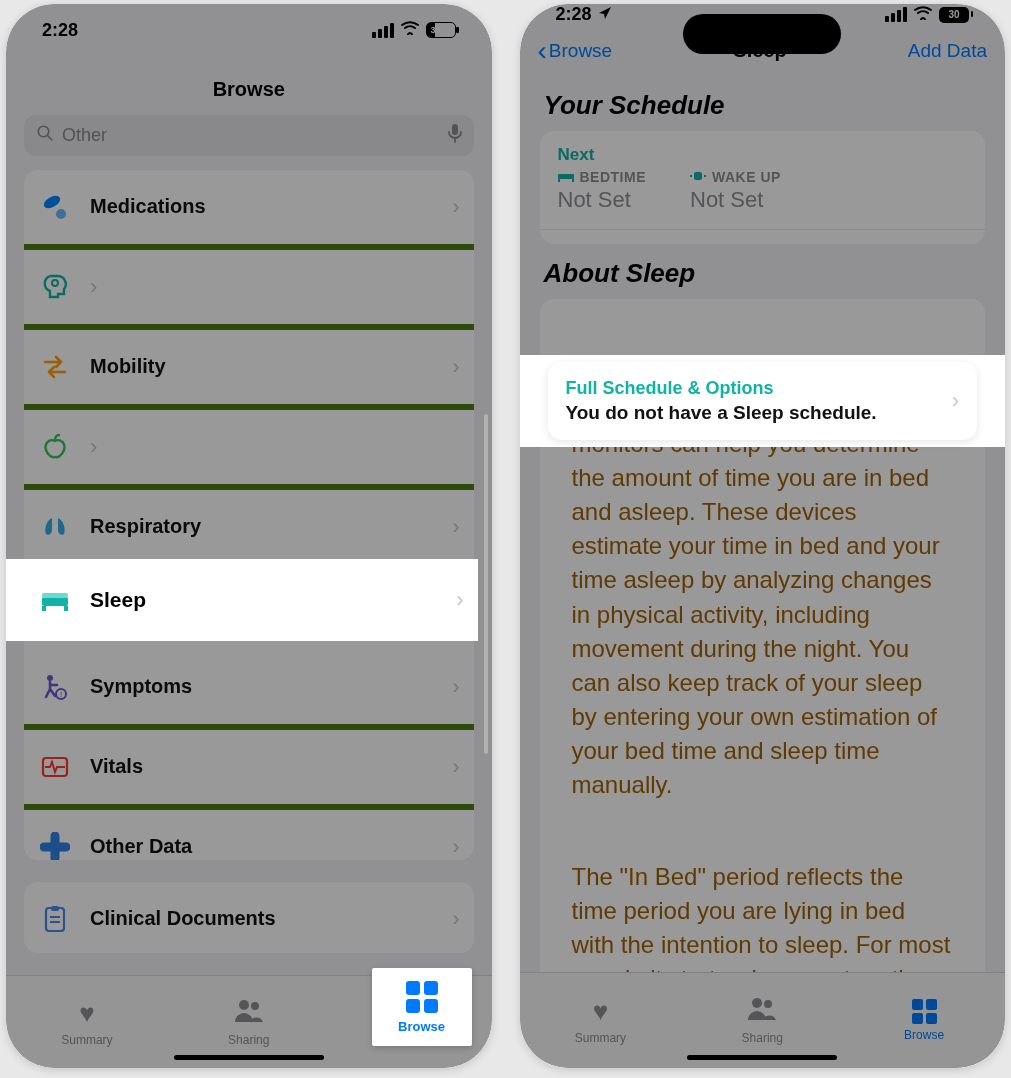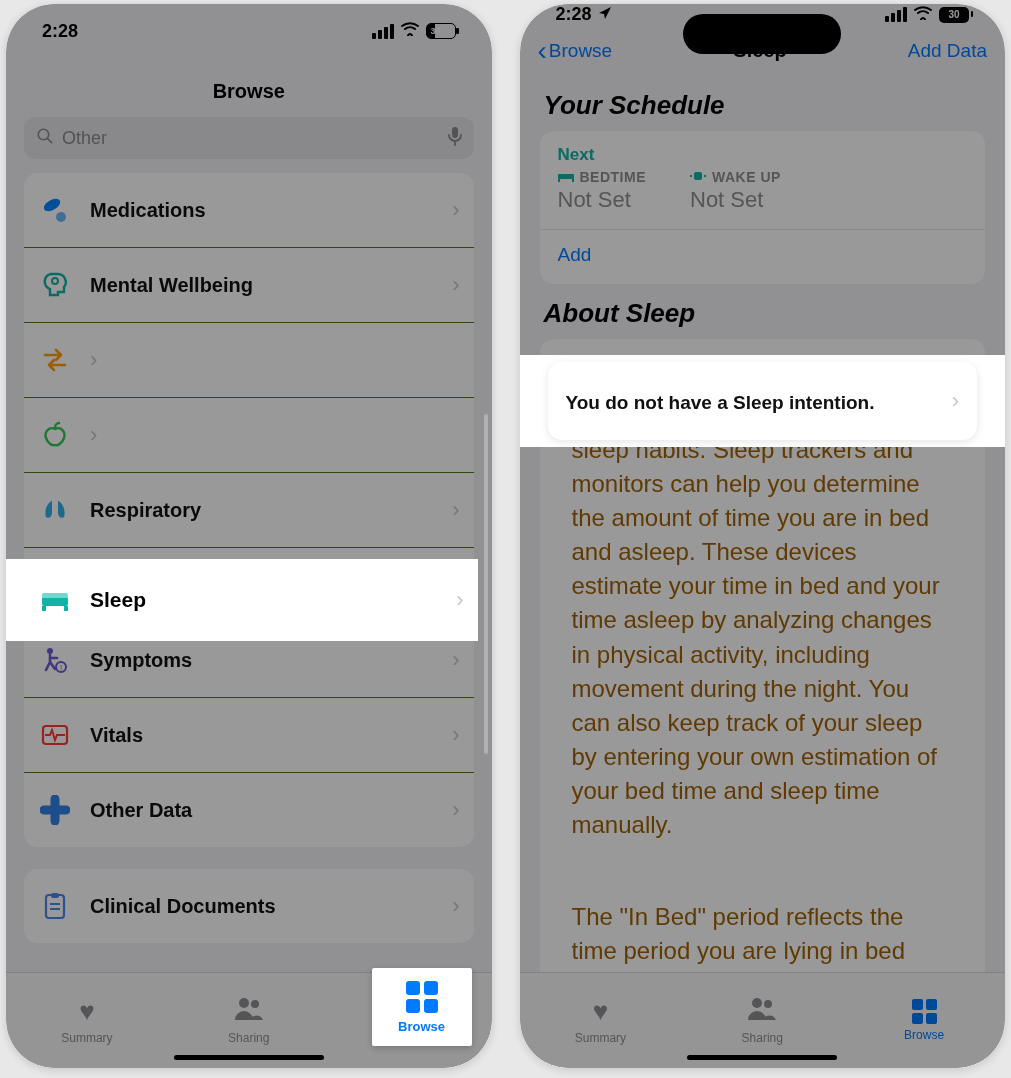--- a/index.html
+++ b/index.html
@@ -83,21 +83,21 @@
   .search .stext { flex:1; font-size:18px; }
   .search .mic { font-size:18px; }
   .card {
     background:#fff; margin:0 18px 22px;
     border-radius:14px;
     overflow:hidden;
   }
   .row {
     display:flex; align-items:center;
     padding: 20px 14px;
-    border-bottom:1px solid #4d7c0f;
+    border-bottom:6px solid #4d7c0f;
     position:relative;
   }
   .row:last-child { border-bottom:none; }
   .row .ic { width:34px; height:34px; display:flex; align-items:center; justify-content:center; margin-right:18px; font-size:26px;}
   .row .lbl { flex:1; font-size:20px; font-weight:700; color:#111; }
   .row .chev { color:#c7c7cc; font-size:22px; font-weight:400;}
   
   .c-blue{color:#0084ff;} .c-teal{color:#11b3a5;} .c-orange{color:#ff9f0a;}
   .c-green{color:#34c759;} .c-cyan{color:#32ade6;} .c-purple{color:#6b5cd1;}
   .c-red{color:#ff3b30;} .c-blue2{color:#3180e8;}
@@ -239,29 +239,29 @@
         <span class="lbl">Medications</span>
           <span class="chev">›</span>
       </div>
       <div class="row">
         <span class="ic c-teal">
             <svg width="30" height="30" viewBox="0 0 30 30">
               <path d="M10 4 h8 a8 8 0 0 1 6 13 l0 5 h-6 v3 h-8 v-6 a8 8 0 0 1 0-15" fill="none" stroke="#11b3a5" stroke-width="2.4"></path>
               <path d="M12 11 a3 3 0 0 1 6 0 a3 3 0 0 1 -6 0" fill="none" stroke="#11b3a5" stroke-width="2"></path>
             </svg>
           </span>
-        <span class="lbl">Mental Wellbeing</span>
           <span class="chev">›</span>
       </div>
       <div class="row">
         <span class="ic c-orange">
             <svg width="30" height="30" viewBox="0 0 30 30">
               <path d="M5 10 h16 m0 0 l-5 -5 m5 5 l-5 5 M25 20 h-16 m0 0 l5 -5 m-5 5 l5 5" stroke="#ff9f0a" stroke-width="2.6" fill="none" stroke-linecap="round"></path>
             </svg>
           </span>
+        <span class="lbl">Mobility</span>
           <span class="chev">›</span>
       </div>
       <div class="row">
         <span class="ic c-green">
             <svg width="30" height="30" viewBox="0 0 30 30">
               <path d="M15 9 c-6 -3 -11 3 -9 9 c2 6 7 8 9 7 c2 1 7 -1 9 -7 c2 -6 -3 -12 -9 -9 M15 8 c0 -3 2 -5 4 -5" fill="none" stroke="#34c759" stroke-width="2.4" stroke-linecap="round"></path>
             </svg>
           </span>
           <span class="chev">›</span>
       </div>
@@ -430,21 +430,20 @@
               <span class="sicon"><svg width="16" height="12" viewBox="0 0 16 12">
                   <rect x="4" y="2" width="8" height="8" rx="2" fill="#11b3a5"></rect>
                   <path d="M2 6 h-2 M16 6 h-2" stroke="#11b3a5" stroke-width="2"></path>
                 </svg></span>
               <span>WAKE UP</span>
             </div>
           <div class="notset">Not Set</div>
         </div>
       </div>
       <div class="divider"></div>
-      <div class="addbtn">Add</div>
     </div>
 
     <div style="height:92px;"></div>
 
     <div class="sect-title">About Sleep</div>
     <div class="about-card">
       <div class="about-p">Sleep provides insight into your sleep habits. Sleep trackers and monitors can help you determine the amount of time you are in bed and asleep. These devices estimate your time in bed and your time asleep by analyzing changes in physical activity, including movement during the night. You can also keep track of your sleep by entering your own estimation of your bed time and sleep time manually.</div>
       <div class="about-p">The "In Bed" period reflects the time period you are lying in bed with the intention to sleep. For most people it starts when you turn the lights off and it ends when you get out of bed. The "Asleep" period reflects the period(s) you are</div>
     </div>
 
@@ -470,21 +469,22 @@
               <span style="width:11px;height:11px;background:#007aff;border-radius:2px;display:block"></span>
             </span>
           </span>
         <span>Browse</span>
       </div>
     </div>
 
     <div class="full-spot">
       <div class="full-card-inner">
         <div class="full-inner">
-          <div class="full-sub">You do not have a Sleep intention.</div>
+          <div class="full-title">Full Schedule &amp; Options</div>
+          <div class="full-sub">You do not have a Sleep schedule.</div>
         </div>
         <span class="full-chev">›</span>
       </div>
     </div>
 
     <div class="home-ind"></div>
   </div>
 
 </div>
 

